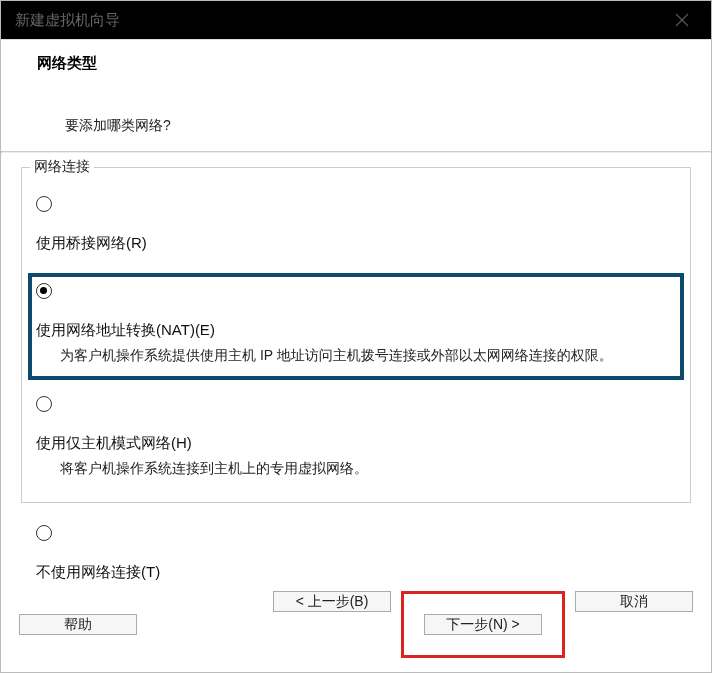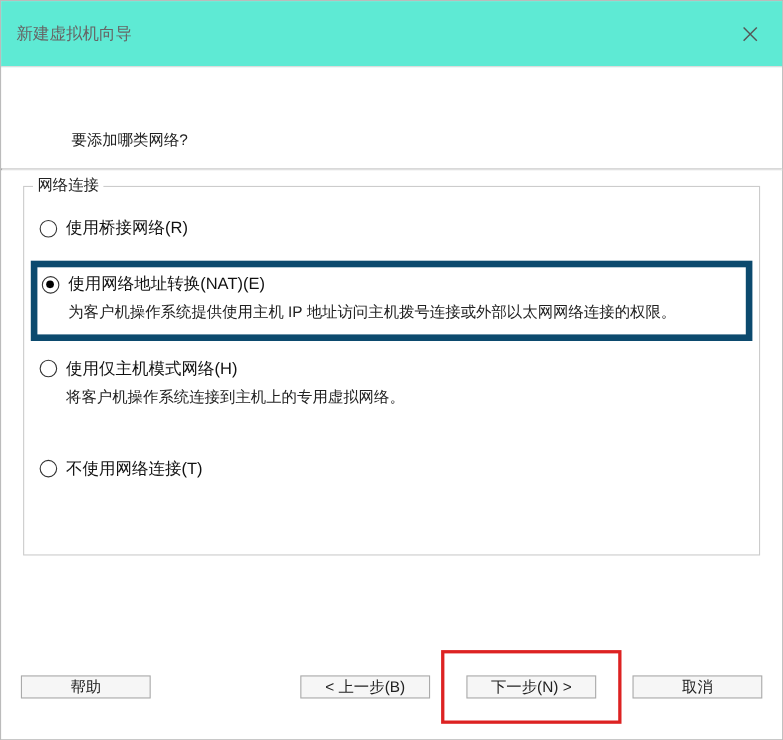--- a/index.html
+++ b/index.html
@@ -16,22 +16,22 @@
   }
   .window {
     width: 712px;
     height: 673px;
     border: 1px solid #bbb;
     background: #fff;
     display: flex;
     flex-direction: column;
   }
   .titlebar {
-    height: 60px;
-    background: #5eead4;
+    height: 39px;
+    background: #000000;
     border-bottom: 1px solid #ddd;
     display: flex;
     align-items: center;
     padding: 0 14px;
     color: #666;
     font-size: 15px;
   }
   .titlebar .title { flex: 1; }
   .close-btn {
     width: 30px;
@@ -79,31 +79,31 @@
     background: #fff;
     padding: 0 4px;
     font-size: 14px;
     color: #222;
   }
   .radio-option {
     margin-bottom: 18px;
     padding: 2px 4px;
   }
   .radio-option.highlighted {
-    border: 6px solid #0c4a6e;
+    border: 4px solid #0c4a6e;
     padding: 6px 17px 8px 4px;
     margin-left: -4px;
     margin-right: -4px;
     margin-bottom: 14px;
   }
   .radio-row {
     display: flex;
-    align-items: center;
-    gap: 8px;
+    gap: 22px;
     cursor: pointer;
+    flex-direction: column;
   }
   .radio {
     width: 16px;
     height: 16px;
     border: 1.6px solid #333;
     border-radius: 50%;
     position: relative;
     flex-shrink: 0;
   }
   .radio.checked::after {
@@ -139,21 +139,21 @@
     font-size: 14px;
     color: #222;
     cursor: pointer;
     display: inline-flex;
     align-items: center;
     justify-content: center;
     padding: 0 14px;
     font-family: inherit;
   }
   .spacer { flex: 1; }
-  .btn-group { display: flex; gap: 10px; align-items: center; }
+  .btn-group { display: flex; gap: 10px; }
   .next-wrap {
     border: 3px solid #d22;
     padding: 20px;
     display: inline-flex;
   }
   .next-wrap .btn { margin: 0; }
 </style>
 </head>
 <body>
 
@@ -163,20 +163,21 @@
     <span class="title">新建虚拟机向导</span>
     <div class="close-btn">
       <svg viewBox="0 0 14 14">
         <line x1="1" y1="1" x2="13" y2="13" stroke="#555" stroke-width="1.3"></line>
         <line x1="13" y1="1" x2="1" y2="13" stroke="#555" stroke-width="1.3"></line>
       </svg>
     </div>
   </div>
 
   <div class="header-area">
+    <div class="heading">网络类型</div>
     <div class="subheading">要添加哪类网络?</div>
   </div>
 
   <hr class="divider">
 
   <div class="content">
     <div class="fieldset">
       <span class="fieldset-label">网络连接</span>
 
       <div class="radio-option">

